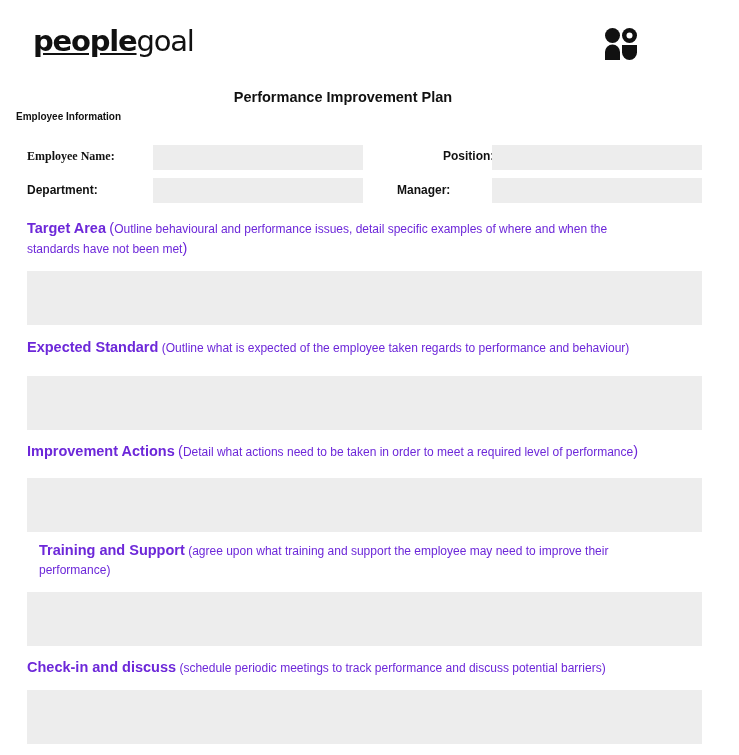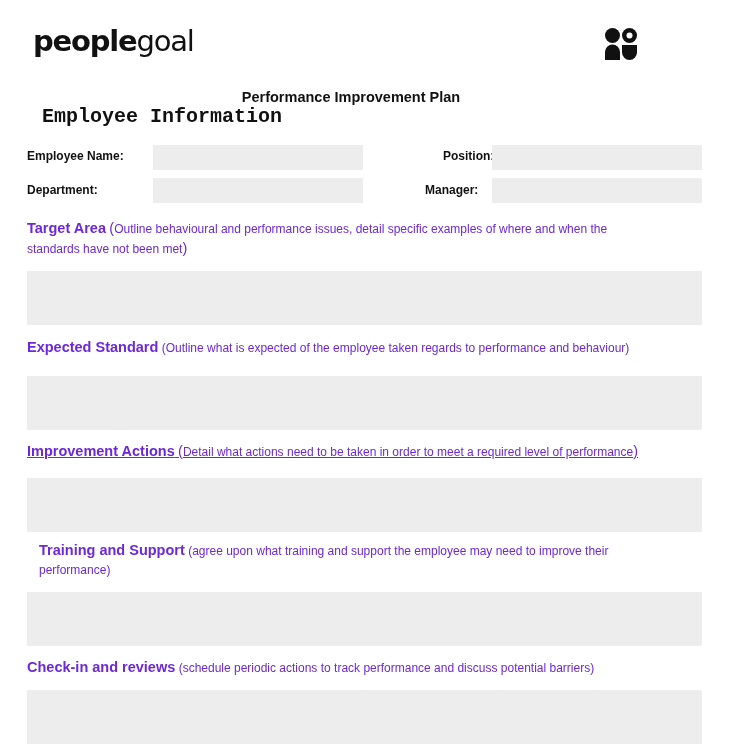--- a/index.html
+++ b/index.html
@@ -21,46 +21,45 @@
     .logo {
       left: 33px;
       top: 22px;
       font-family: "DejaVu Sans", sans-serif;
       font-size: 29px;
       letter-spacing: -1.2px;
       color: #111;
       line-height: 38px;
       white-space: nowrap;
     }
-    .logo .bold { font-weight: bold; }
+    .logo .bold { font-weight: bold; text-decoration: underline; }
     .logo .light { font-weight: normal; margin-top: 26px; }
 
     .mark {
       left: 604px;
       top: 28px;
       width: 34px;
       height: 32px;
     }
 
     .doc-title {
-      left: 12px;
+      left: 4px;
       width: 678px;
       top: 88px;
       text-align: center;
       font-size: 14.5px;
       font-weight: bold;
       line-height: 18px;
     }
     .section-title {
-      left: 42px;
+      left: 16px;
       top: 108px;
-      font-size: 20px;
+      font-size: 10px;
       font-weight: bold;
       line-height: 18px;
-      font-family: Liberation Mono, monospace;
     }
 
     .field-label {
       font-size: 12px;
       font-weight: bold;
       line-height: 15px;
       color: #111;
     }
     .field {
       background: #ededed;
@@ -117,53 +116,53 @@
 
     <path d="M1 32 L1 24 A7.5 7.5 0 0 1 16 24 L16 32 Z" fill="#111"></path>
 
     <path d="M18 17 L33 17 L33 24.5 A7.5 7.5 0 0 1 18 24.5 Z" fill="#111"></path>
   </svg>
 </div>
 
 <div class="abs doc-title">Performance Improvement Plan</div>
 <div class="abs section-title">Employee Information</div>
 
-<div class="abs field-label" style="left:27px; top:149px;">Employee Name:</div>
+<div class="abs field-label" style="left:27px; top:149px;font-family:Liberation Serif, serif;">Employee Name:</div>
 <input class="abs field" style="left: 153px; top: 145px;" type="text" value="">
 
 <div class="abs field-label" style="left:411px; top:149px;margin-left:32px;">Position:</div>
 <input class="abs field" style="left: 492px; top: 145px;" type="text" value="">
 
 <div class="abs field-label" style="left:27px; top:183px;">Department:</div>
 <input class="abs field" style="left: 153px; top: 178px;" type="text" value="">
 
-<div class="abs field-label" style="left:425px; top:183px;text-align:center;">Manager:</div>
+<div class="abs field-label" style="left:397px; top:183px;text-align:center;">Manager:</div>
 <input class="abs field" style="left: 492px; top: 178px;" type="text" value="">
 
 <div class="abs block-heading" style="top:219px;">
   <span class="h">Target Area</span>
   <span class="paren">(</span><span class="desc">Outline behavioural and performance issues, detail specific examples of where and when the standards have not been met</span><span class="paren">)</span>
 </div>
 <textarea class="abs big-box" style="top: 271px;"></textarea>
 
 <div class="abs block-heading" style="top:338px; width:680px;">
   <span class="h">Expected Standard</span>
   <span class="desc">(</span><span class="desc">Outline what is expected of the employee taken regards to performance and behaviour</span><span class="desc">)</span>
 </div>
 <textarea class="abs big-box" style="top: 376px;"></textarea>
 
-<div class="abs block-heading" style="top:442px; width:680px;text-decoration:underline;">
+<div class="abs block-heading" style="top:442px; width:680px;">
   <span class="h">Improvement Actions</span>
   <span class="paren">(</span><span class="desc">Detail what actions need to be taken in order to meet a required level of performance</span><span class="paren">)</span>
 </div>
 <textarea class="abs big-box" style="top: 478px;"></textarea>
 
 <div class="abs block-heading" style="top:541px; width:590px;margin-left:12px;">
   <span class="h">Training and Support</span>
   <span class="desc">(</span><span class="desc">agree upon what training and support the employee may need to improve their performance</span><span class="desc">)</span>
 </div>
 <textarea class="abs big-box" style="top: 592px;"></textarea>
 
 <div class="abs block-heading" style="top:658px; width:680px;">
-  <span class="h">Check-in and reviews</span>
-  <span class="desc">(</span><span class="desc">schedule periodic actions to track performance and discuss potential barriers</span><span class="desc">)</span>
+  <span class="h">Check-in and discuss</span>
+  <span class="desc">(</span><span class="desc">schedule periodic meetings to track performance and discuss potential barriers</span><span class="desc">)</span>
 </div>
 <textarea class="abs big-box" style="top: 690px;"></textarea>
 
 </body></html>

